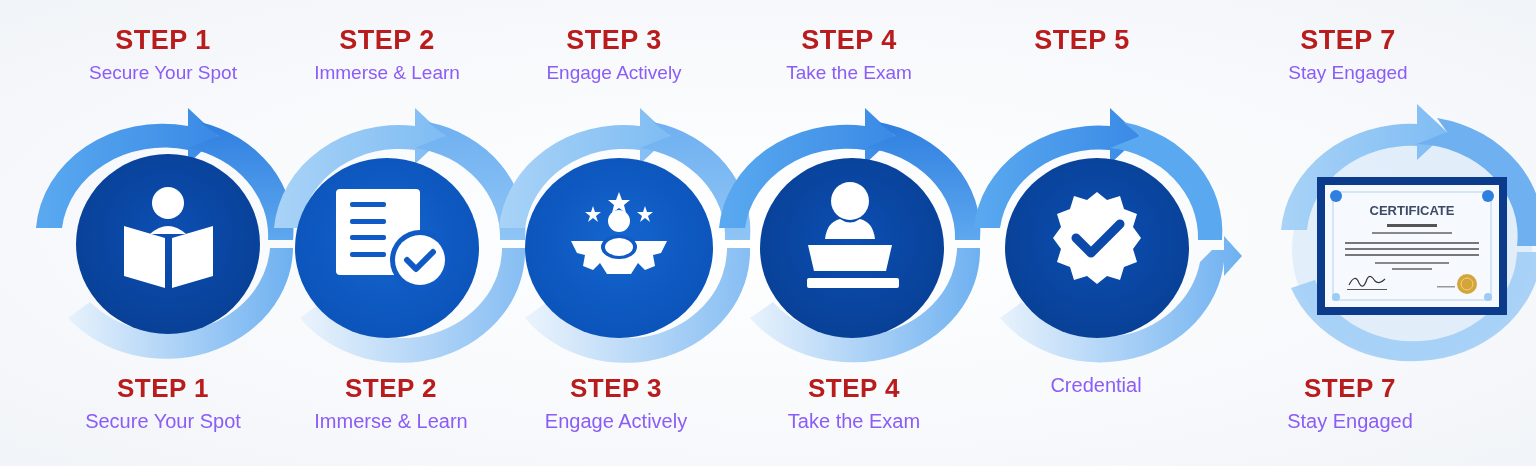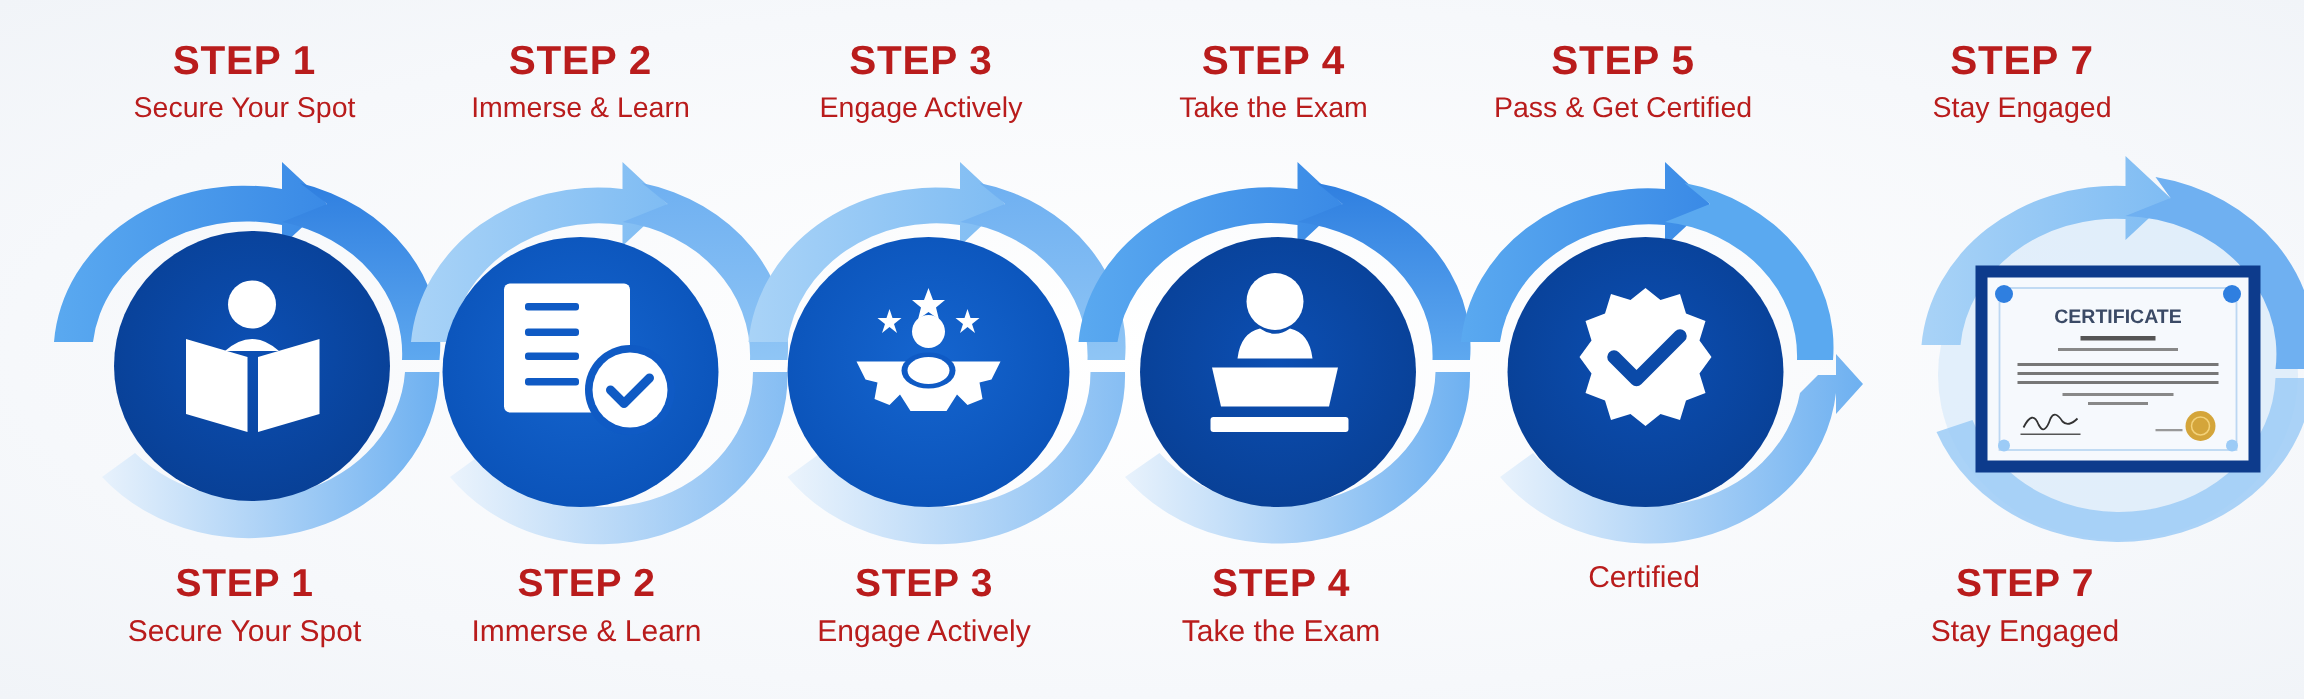--- a/index.html
+++ b/index.html
@@ -10,21 +10,21 @@
     position:relative;
   }
   .label {
     position:absolute; text-align:center; transform:translateX(-50%);
     color:#0d2a5c;
   }
   .label .step {
     font-weight:bold; font-size:27px; letter-spacing:0.5px; color:#b91c1c; line-height:32px;
   }
   .label .desc {
-    font-size:19px; color:#b91c1c; line-height:25px; margin-top:4px;
+    font-size:19px; color:#8b5cf6; line-height:25px; margin-top:4px;
   }
   .bottom .step { font-size:26px; }
   .bottom .desc { font-size:20px; line-height:27px; }
   .node { position:absolute; }
   .node svg { display:block; overflow:visible; }
 </style>
 </head>
 <body>
 
 <div class="label top" style="left:163px; top:24px;">
@@ -38,21 +38,20 @@
 <div class="label top" style="left:614px; top:24px;">
   <div class="step">STEP 3</div>
   <div class="desc">Engage Actively</div>
 </div>
 <div class="label top" style="left:849px; top:24px;">
   <div class="step">STEP 4</div>
   <div class="desc">Take the Exam</div>
 </div>
 <div class="label top" style="left:1066px; top:24px;margin-left:16px;">
   <div class="step">STEP 5</div>
-  <div class="desc">Pass &amp; Get Certified</div>
 </div>
 <div class="label top" style="left:1348px; top:24px;">
   <div class="step">STEP 7</div>
   <div class="desc">Stay Engaged</div>
 </div>
 
 <svg width="0" height="0" style="position:absolute">
   <defs>
     <linearGradient id="arcTop" x1="0" y1="0" x2="1" y2="0">
       <stop offset="0" stop-color="#5aa9f0"></stop>
@@ -206,18 +205,18 @@
 </div>
 <div class="label bottom" style="left:616px; top:372px;">
   <div class="step">STEP 3</div>
   <div class="desc">Engage Actively</div>
 </div>
 <div class="label bottom" style="left:854px; top:372px;">
   <div class="step">STEP 4</div>
   <div class="desc">Take the Exam</div>
 </div>
 <div class="label bottom" style="left:1096px; top:372px;">
-  <div class="desc" style="margin-top:0">Certified</div>
+  <div class="desc" style="margin-top:0">Credential</div>
 </div>
 <div class="label bottom" style="left:1350px; top:372px;">
   <div class="step">STEP 7</div>
   <div class="desc">Stay Engaged</div>
 </div>
 
 </body></html>

